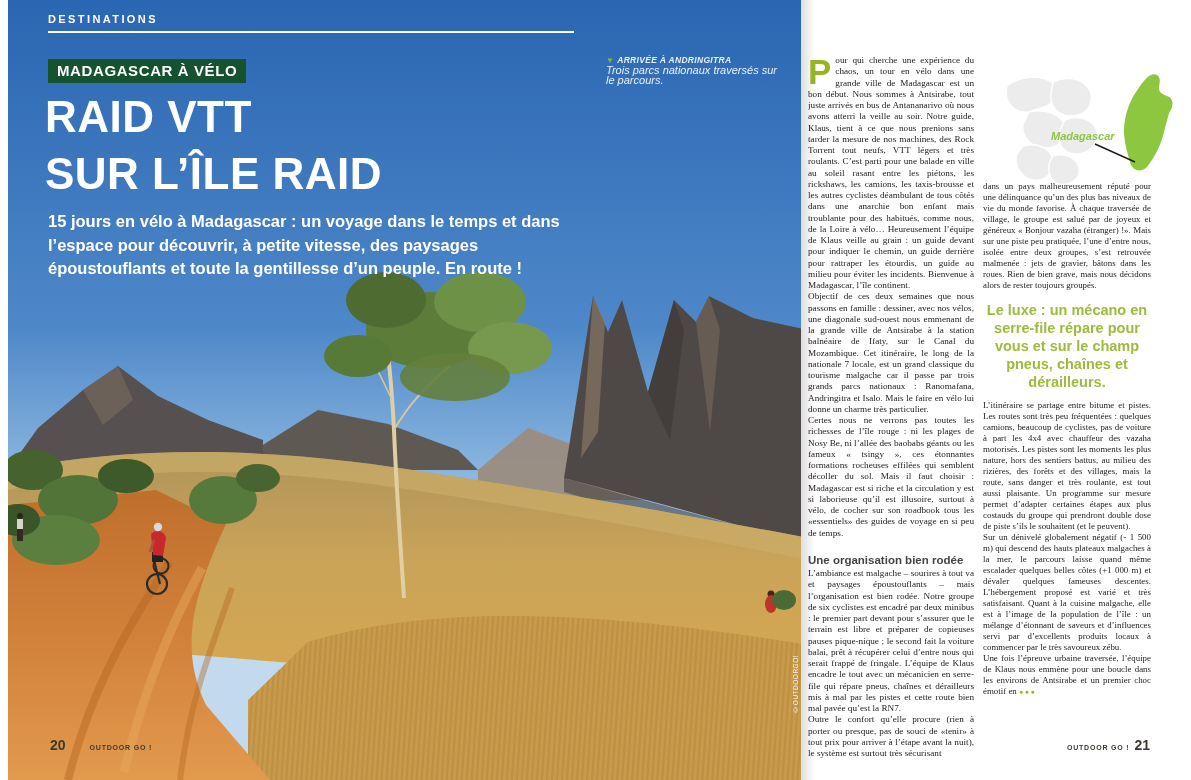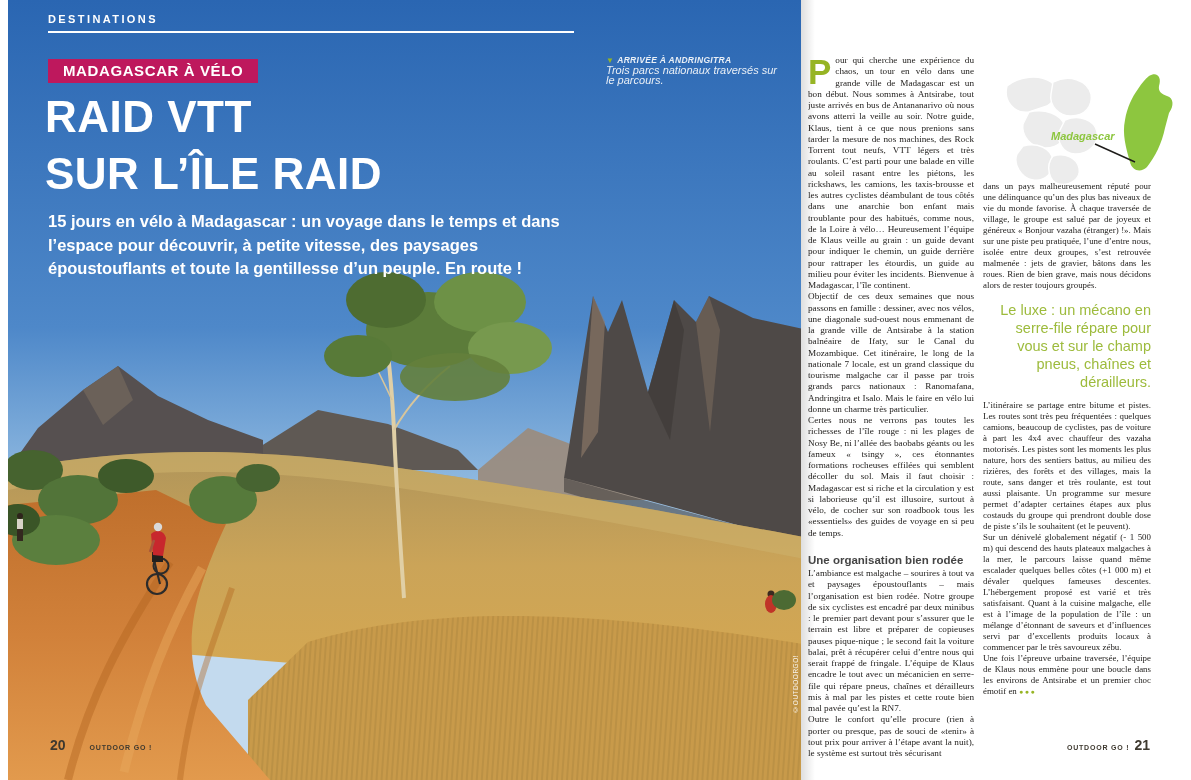--- a/index.html
+++ b/index.html
@@ -7,22 +7,22 @@
   .spread { position:relative; width:1191px; height:780px; overflow:hidden;
             font-family:"Liberation Sans", sans-serif; background:#fff; }
 
   
   .page-left { position:absolute; left:0; top:0; width:801px; height:780px; overflow:hidden;margin-left:8px; }
   .photo-svg { position:absolute; left:0; top:0; }
 
   .kicker-section { position:absolute; left:40px; top:13px; color:#fff; font-size:11px;
                     font-weight:bold; letter-spacing:2.4px; }
   .head-rule { position:absolute; left:40px; top:31px; width:526px; height:2px; background:#fff; }
-  .kicker-badge { position:absolute; left:40px; top:59px; background:#be185d; color:#fff;
-                  font-size:15px; font-weight:bold; letter-spacing:.6px; padding:3px 15px 4px; }
+  .kicker-badge { position:absolute; left:40px; top:59px; background:#14532d; color:#fff;
+                  font-size:15px; font-weight:bold; letter-spacing:.6px; padding:3px 9px 4px; }
   .main-title { position:absolute; left:37px; top:88px; color:#fff; font-weight:bold;
                 font-size:44px; line-height:57px; letter-spacing:.5px; }
   .standfirst { position:absolute; left:40px; top:210px; width:545px; color:#fff;
                 font-size:16.5px; font-weight:bold; line-height:23.5px; }
   .photo-caption { position:absolute; left:598px; top:55px; width:180px; text-align:left;
                    color:#e9eff6; font-style:italic; }
   .photo-caption .cap-title { font-size:8.5px; font-weight:bold; letter-spacing:.3px; }
   .photo-caption .cap-marker { color:#96b424; font-style:normal; font-size:8px; margin-right:3px; }
   .photo-caption .cap-text { font-size:11px; line-height:9.5px; margin-top:1px; }
   .photo-credit { position:absolute; left:784px; top:655px; color:#fff; font-size:6.5px;
@@ -39,22 +39,22 @@
   .map-box { position:absolute; left:198px; top:68px; width:188px; height:120px; }
   .col { position:absolute; overflow:hidden; text-align:justify; color:#1e1c1a;
          font-family:"Liberation Serif", serif; }
   .col-1 { left:7px; top:55px; width:166px; height:703px; font-size:9.2px; line-height:11.25px; }
   .col-2 { left:182px; top:181px; width:168px; height:577px; font-size:8.9px; line-height:11px; }
   .col p { margin:0; }
   .dropcap { float:left; font-family:"Liberation Sans", sans-serif; font-weight:bold;
              font-size:35px; line-height:29px; color:#96b424; margin:2px 4px 0 0; }
   .sub-heading { font-family:"Liberation Sans", sans-serif; font-weight:bold; color:#454545;
                  font-size:11.5px; margin:16px 0 2px; text-align:left; }
-  .pull-quote { font-family:"Liberation Sans", sans-serif; font-weight:normal; color:#9dbb3c;
-                font-size:14.5px; line-height:18px; text-align:right; margin:10px 0 9px; }
+  .pull-quote { font-family:"Liberation Sans", sans-serif; font-weight:bold; color:#9dbb3c;
+                font-size:14.5px; line-height:18px; text-align:center; margin:10px 0 9px; }
   .dots { color:#96b424; font-size:7px; letter-spacing:1.5px; font-family:"Liberation Sans", sans-serif; }
   .folio-right { position:absolute; right:41px; top:737px; }
 </style>
 </head>
 <body>
 
 <div class="spread">
 
   <section class="page-left">
     <svg class="photo-svg" width="801" height="780" viewBox="0 0 801 780">

